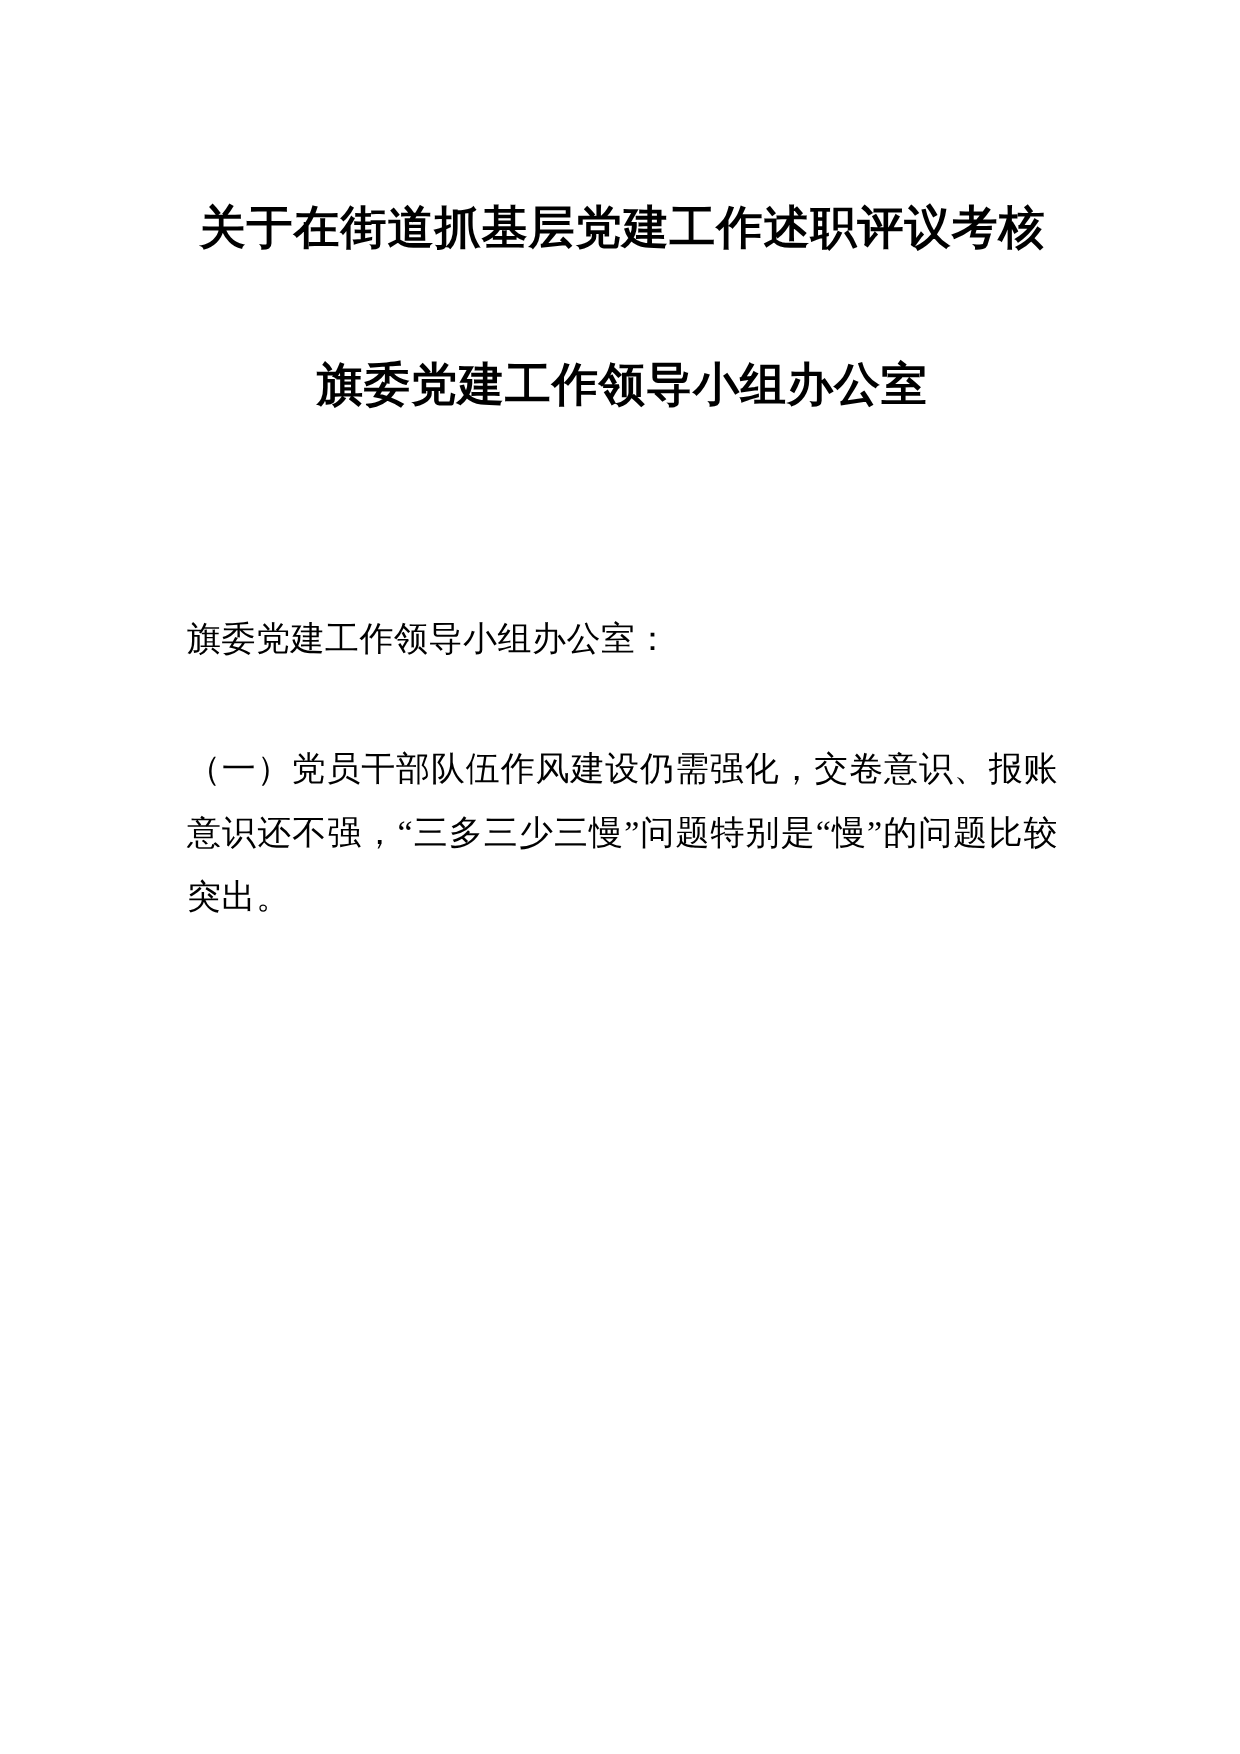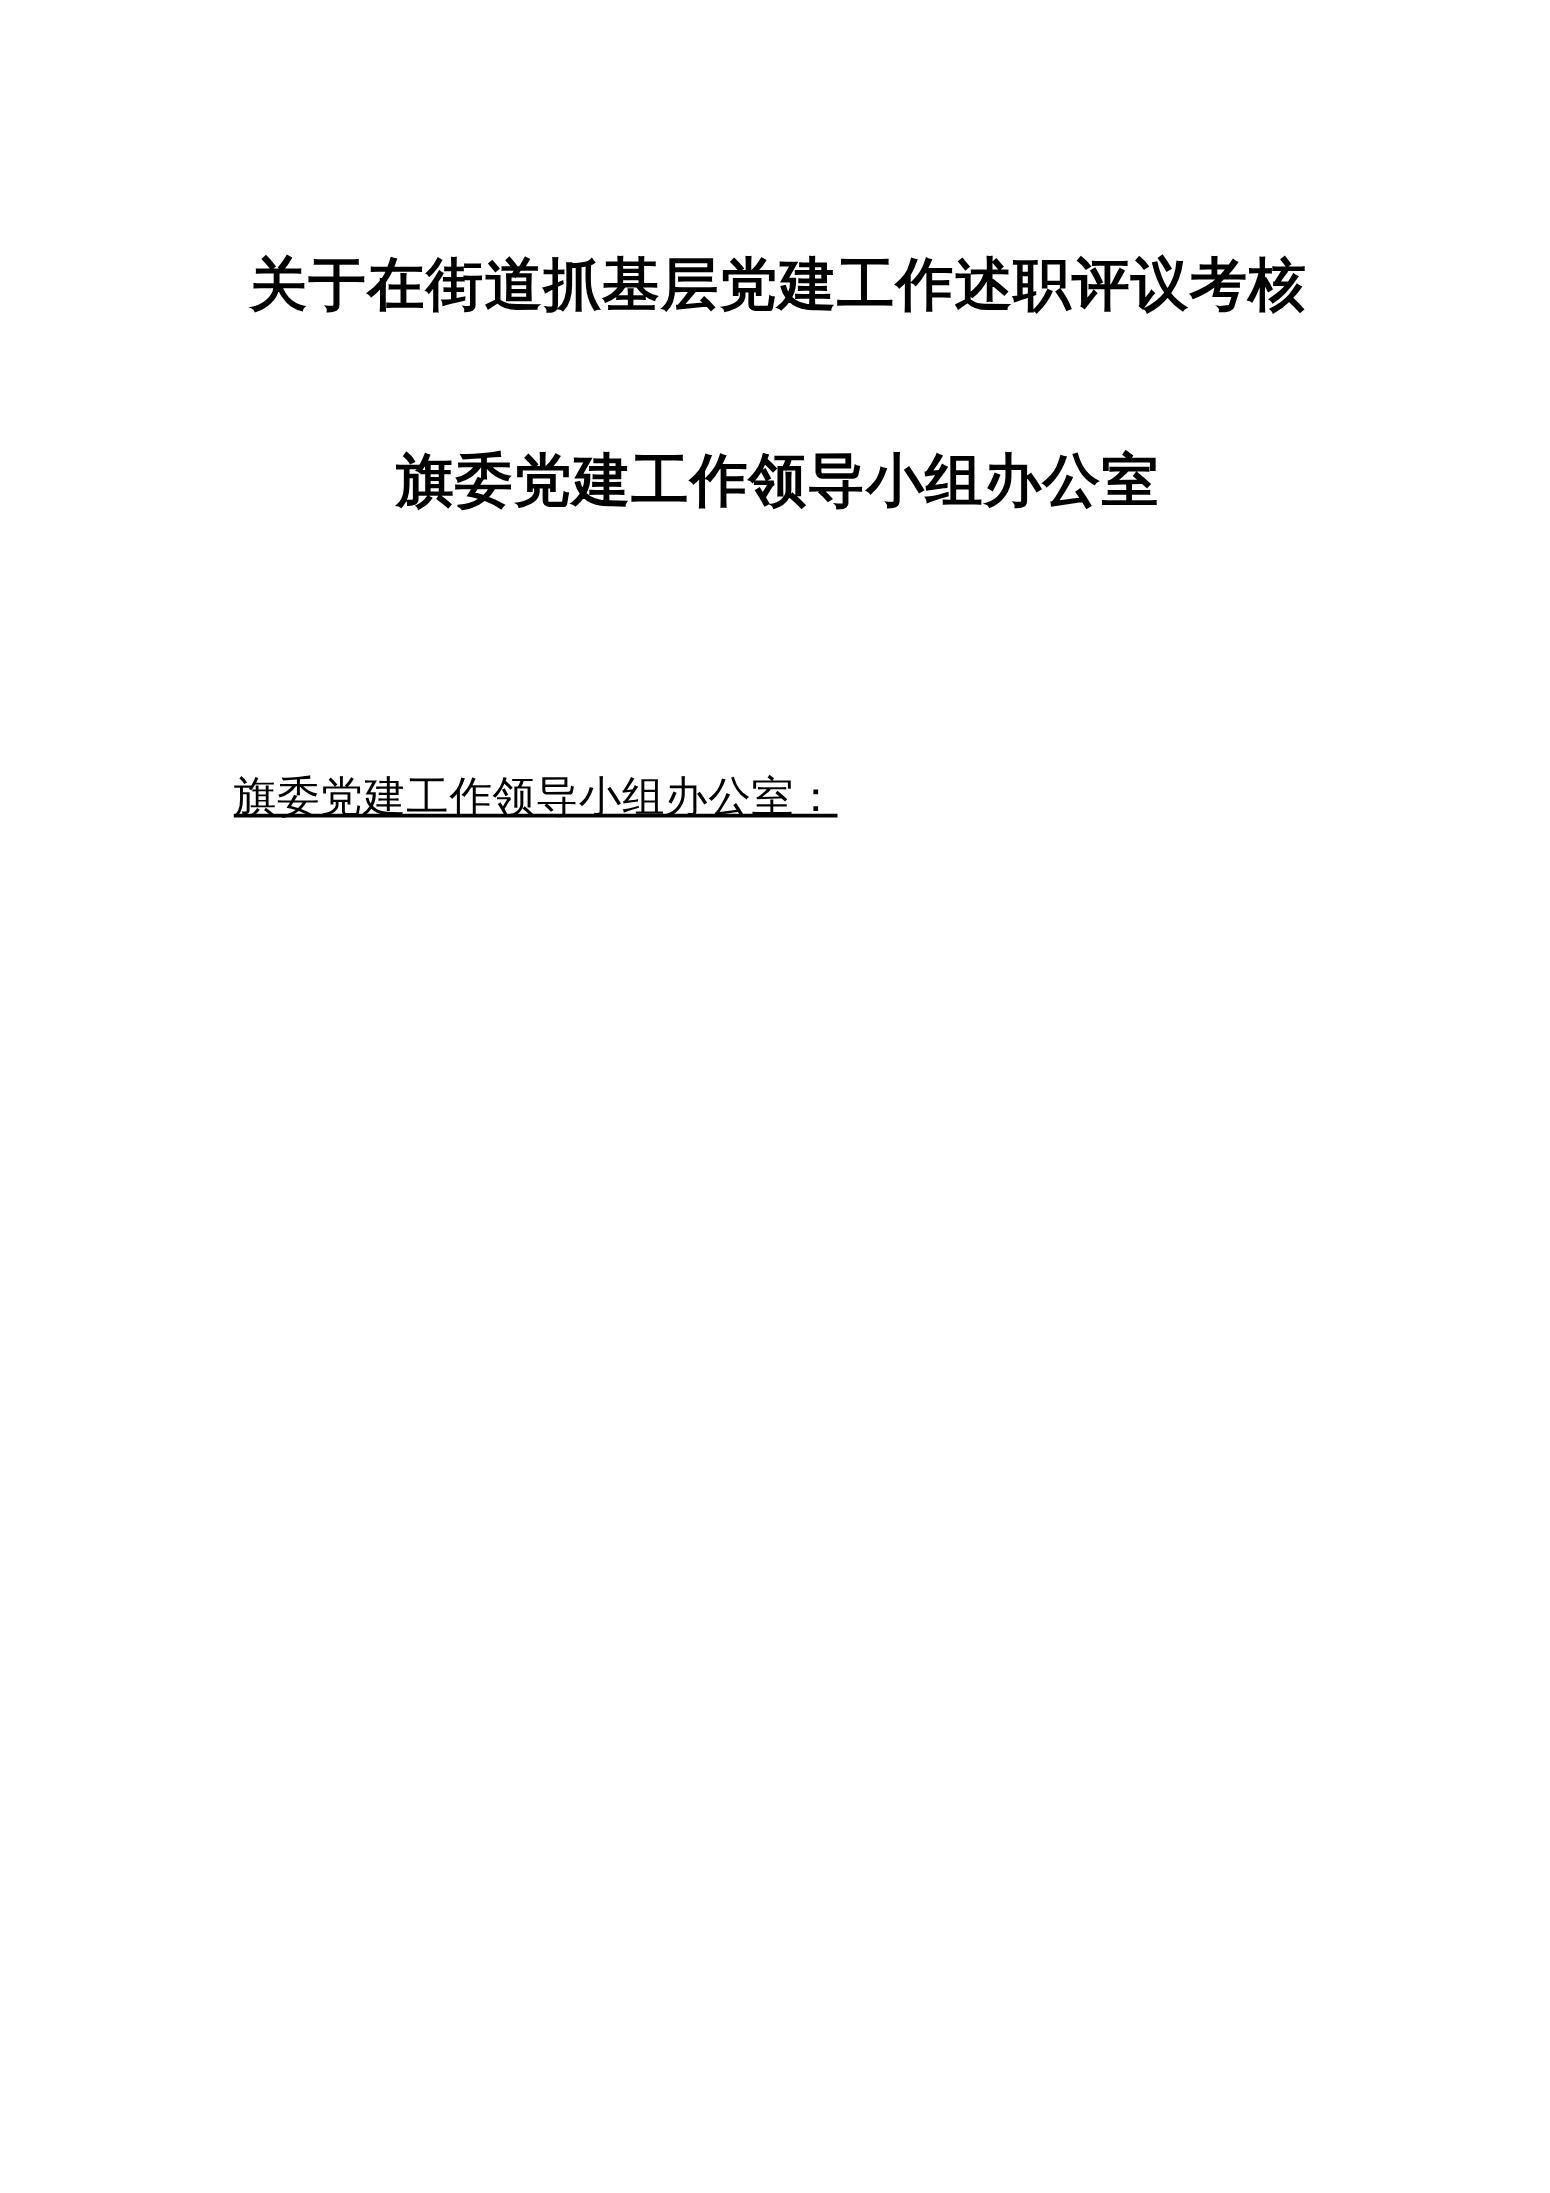--- a/index.html
+++ b/index.html
@@ -36,31 +36,31 @@
   .doc-body {
     margin-top: 190px;
   }
   .doc-body p {
     margin: 0 0 66px 0;
     font-size: 34px;
     line-height: 64px;
     text-align: justify;
     word-spacing: -5px;
     letter-spacing: 0.5px;
-    text-decoration: underline;
   }
 </style>
 </head>
 <body>
 
 <div class="page">
   <h1 class="doc-title">
     <span class="title-line">关于在街道抓基层党建工作述职评议考核</span>
     <span class="title-line second">旗委党建工作领导小组办公室</span>
   </h1>
 
   <div class="doc-body">
     <p>旗委党建工作领导小组办公室：</p>
 
 
 
+    <p>（一）党员干部队伍作风建设仍需强化，交卷意识、报账意识还不强，“三多三少三慢”问题特别是“慢”的问题比较突出。</p>
   </div>
 </div>
 
 </body></html>

